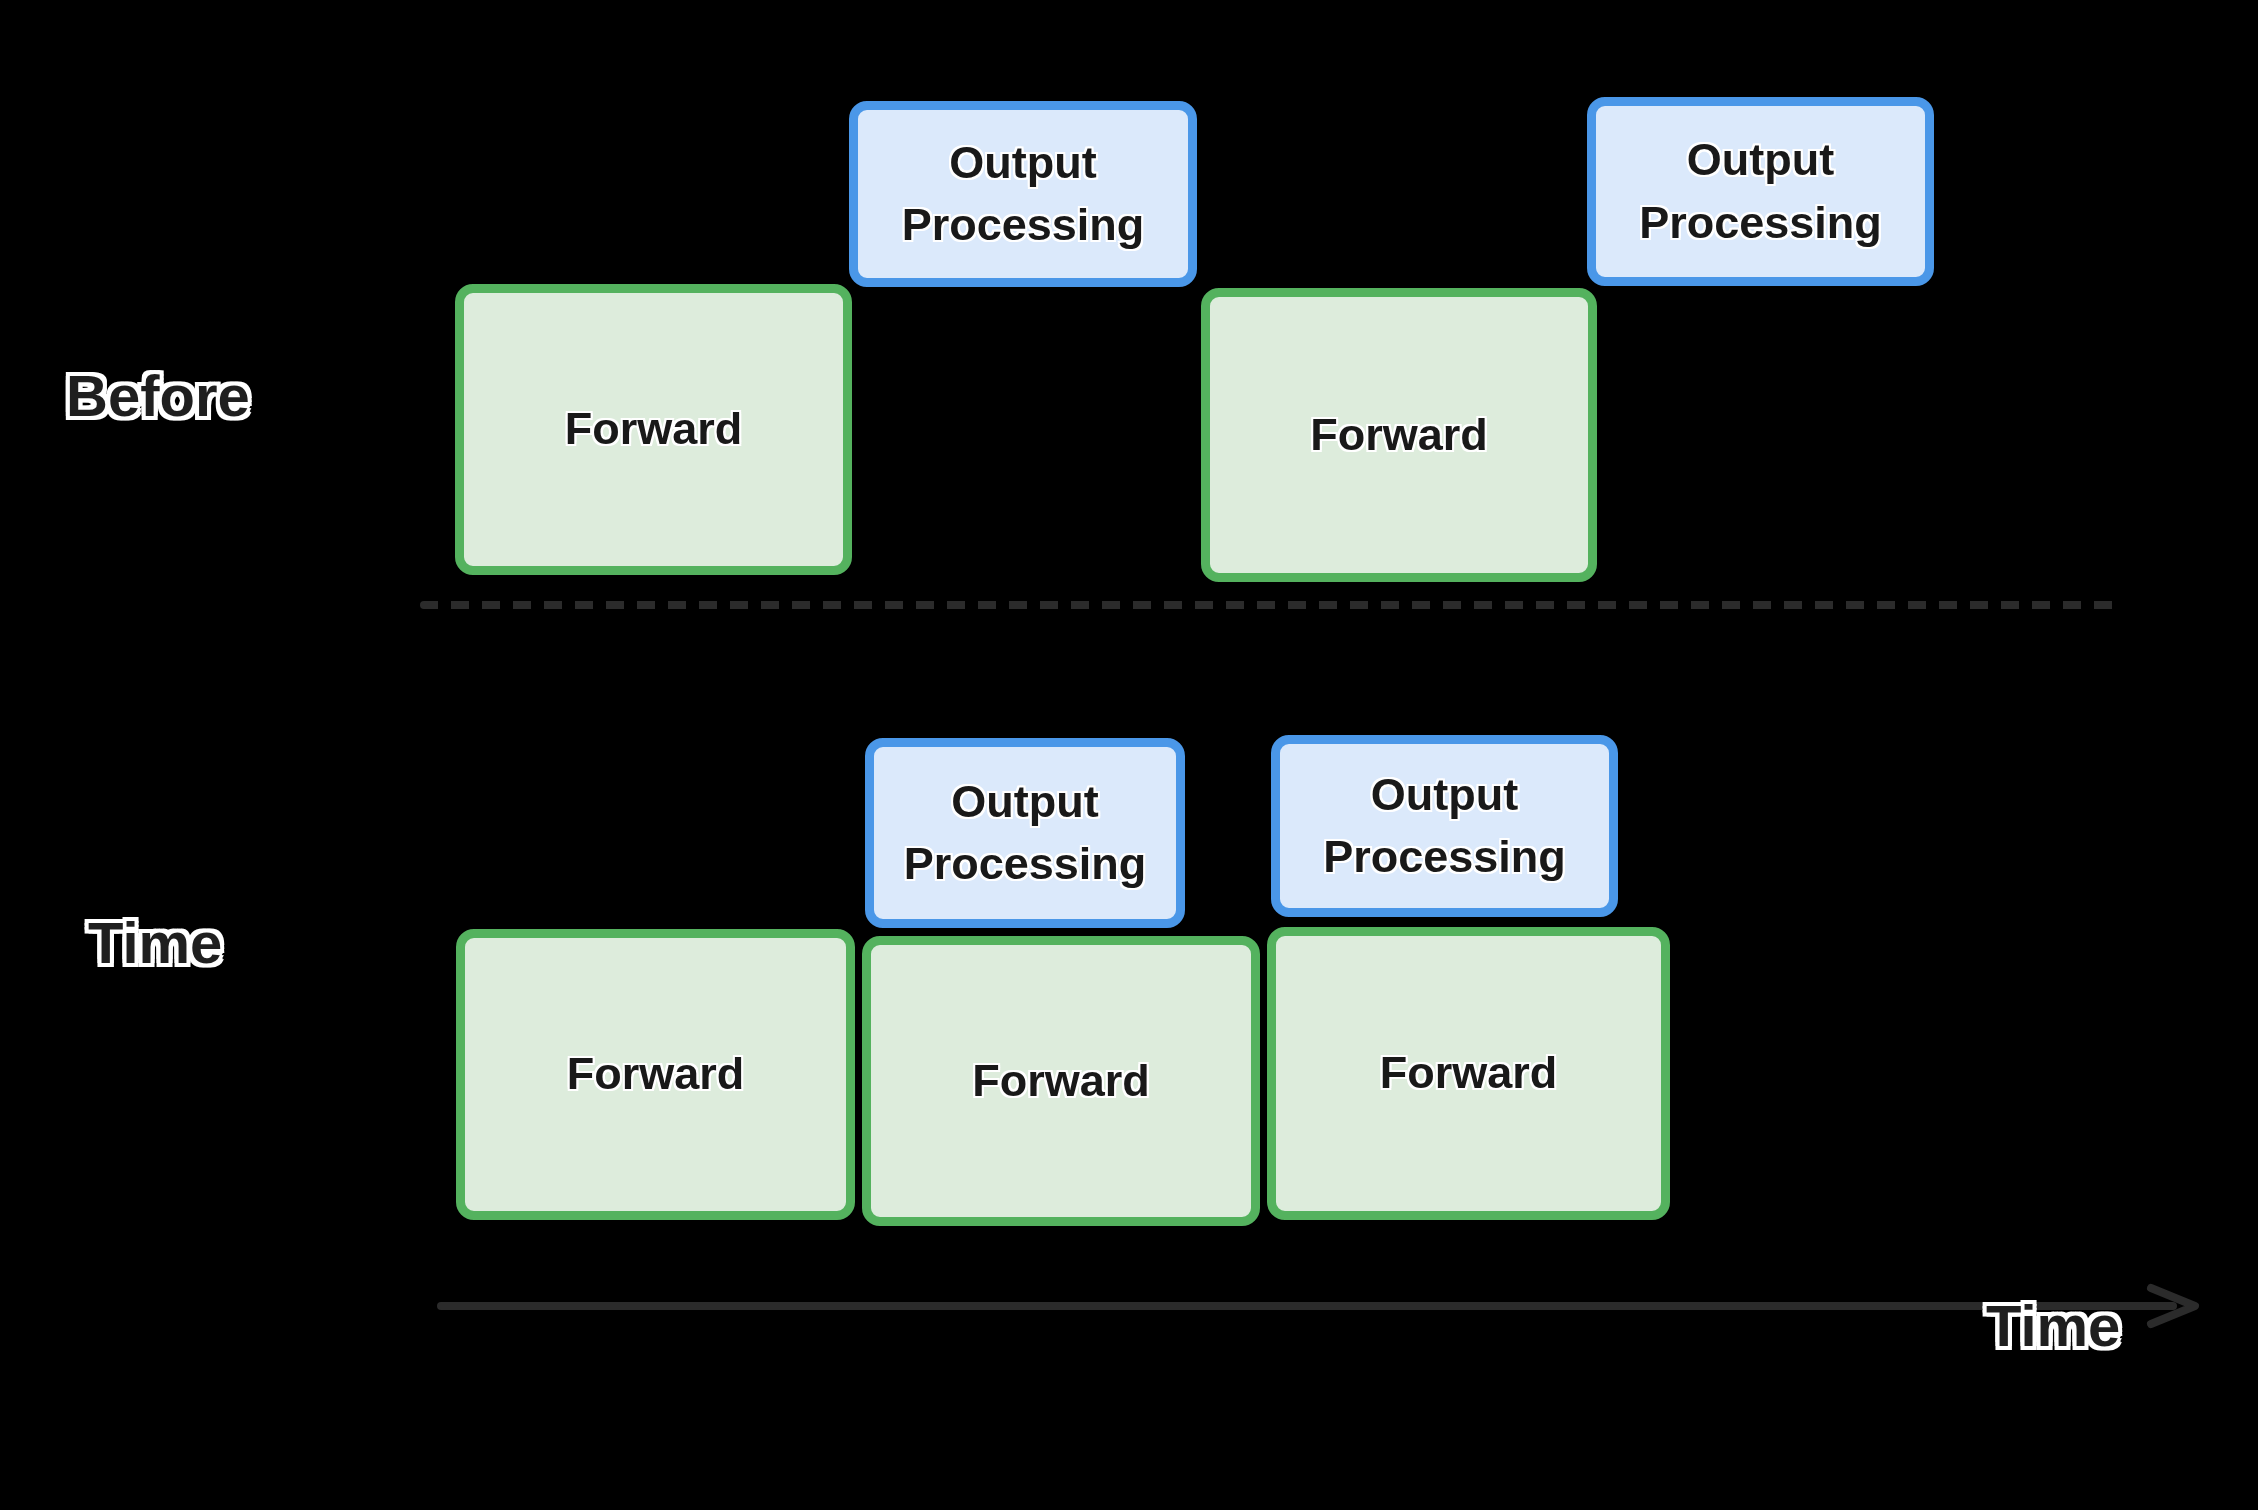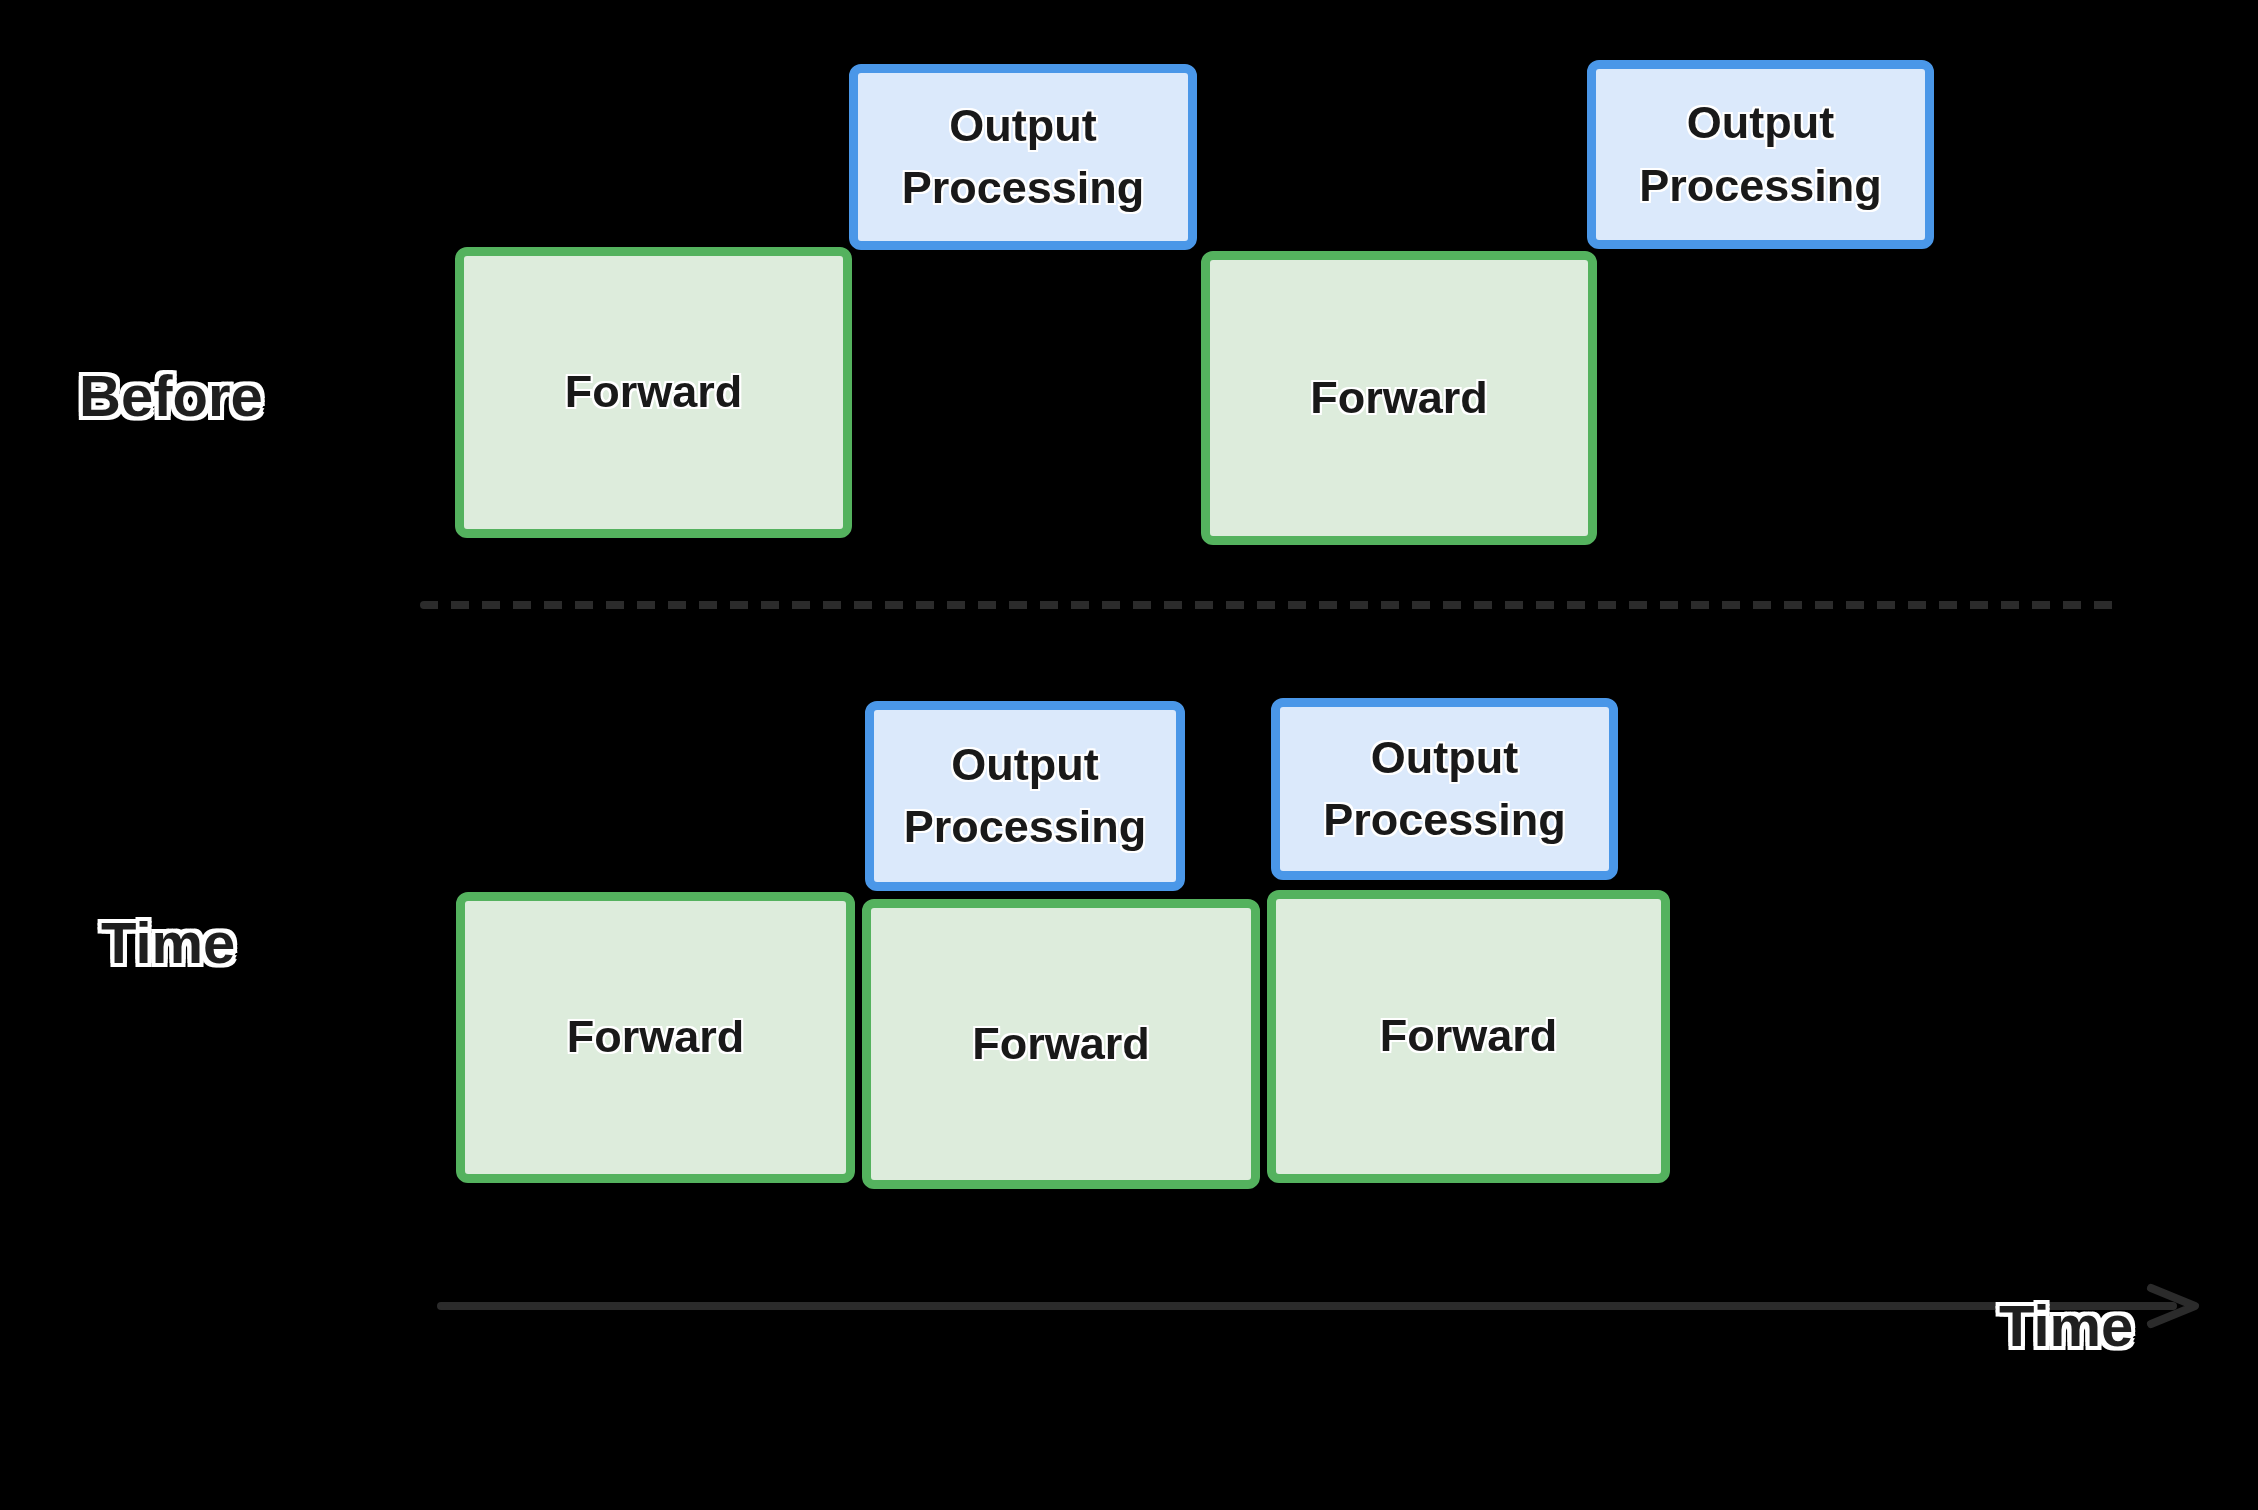--- a/index.html
+++ b/index.html
@@ -21,28 +21,29 @@
     display: flex;
     align-items: center;
     justify-content: center;
     text-align: center;
     font-weight: bold;
     font-size: 45px;
     line-height: 1.38;
     color: var(--box-text, #191919);
     border-style: solid;
     border-width: 9px;
-    border-radius: 12px;
+    border-radius: 18px;
     padding: 8px 18px;
     
     text-shadow:
       -2px -2px 0 #ffffff, 2px -2px 0 #ffffff,
       -2px  2px 0 #ffffff, 2px  2px 0 #ffffff,
       -2px  0   0 #ffffff, 2px  0   0 #ffffff,
        0   -2px 0 #ffffff, 0    2px 0 #ffffff;
+    margin-top: 37px;
   }
   .box.forward {
     background: var(--forward-fill, #ddecdc);
     border-color: var(--forward-border, #54b25e);
     z-index: 1;
   }
   .box.output {
     background: var(--output-fill, #dbe9fb);
     border-color: var(--output-border, #4a97e8);
     z-index: 2;
@@ -55,21 +56,20 @@
     color: var(--label-text, #1f1f1f);
     white-space: nowrap;
     
     text-shadow:
       -4px -4px 0 #ffffff, 4px -4px 0 #ffffff,
       -4px  4px 0 #ffffff, 4px  4px 0 #ffffff,
       -4px  0   0 #ffffff, 4px  0   0 #ffffff,
        0   -4px 0 #ffffff, 0    4px 0 #ffffff,
       -3px -3px 0 #ffffff, 3px -3px 0 #ffffff,
       -3px  3px 0 #ffffff, 3px  3px 0 #ffffff;
-    margin-left: 13px;
   }
   .divider {
     position: absolute;
     left: 420px;
     top: 601px;
     width: 1703px;
     height: 8px;
     border-radius: 4px;
     background: repeating-linear-gradient(
       90deg,

